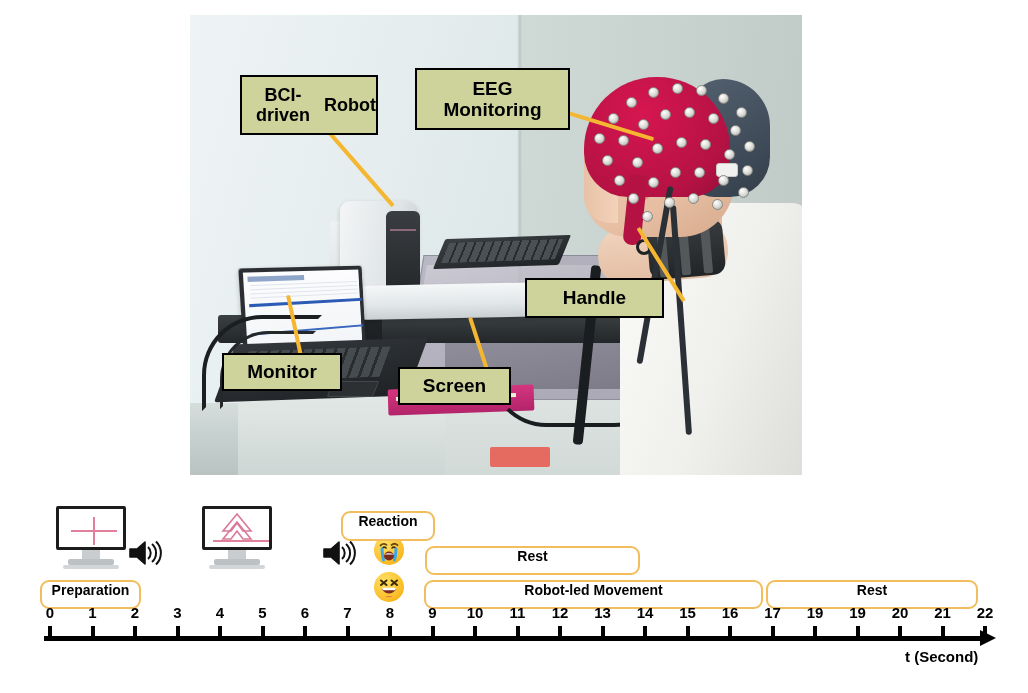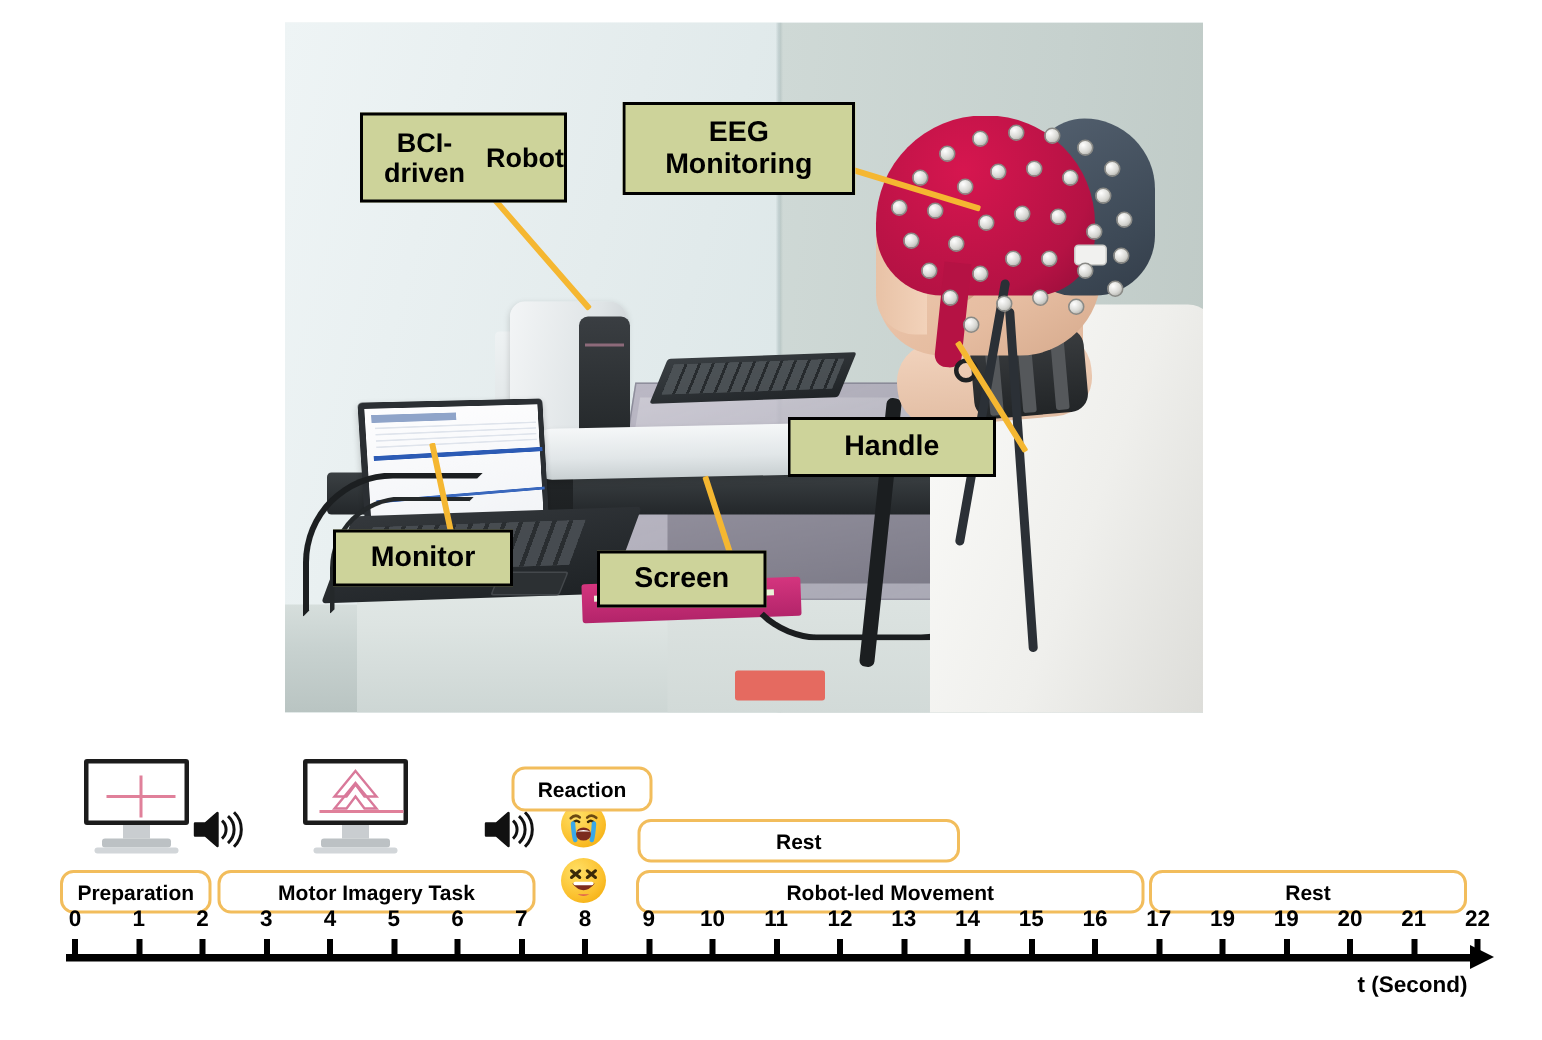--- a/index.html
+++ b/index.html
@@ -318,21 +318,21 @@
 
   .tl-box {
     position: absolute;
     border: 2px solid #f2bd5c;
     border-radius: 9px;
     background: #ffffff;
     color: #000000;
     font-weight: bold;
     font-family: "Liberation Sans", sans-serif;
     font-size: 14px;
-    display: flex; align-items: center; justify-content: center;
+    display: flex; align-items: flex-start; justify-content: center;
     white-space: nowrap;
   }
 
   .monitor { position: absolute; }
   .mon-frame {
     position: absolute; left: 0; top: 0; width: 100%; height: 44px;
     border: 3px solid #1c1c1c; border-radius: 2px; background: #ffffff;
     overflow: hidden;
   }
   .mon-stand-neck {
@@ -588,23 +588,20 @@
     </div>
 
     <div class="tl-box" style="left:425px; top:70px; width:215px; height:29px;">
       <span>Rest</span>
     </div>
 
     <div class="tl-box" style="left:40px; top:104px; width:101px; height:29px;">
       <span>Preparation</span>
     </div>
 
-    <div class="tl-box" style="left:145px; top:104px; width:212px; height:29px;">
-      <span>Motor Imagery Task</span>
-    </div>
 
     <div class="tl-box" style="left:424px; top:104px; width:339px; height:29px;">
       <span>Robot-led Movement</span>
     </div>
 
     <div class="tl-box" style="left:766px; top:104px; width:212px; height:29px;">
       <span>Rest</span>
     </div>
 
     <div class="axis-line"></div>

